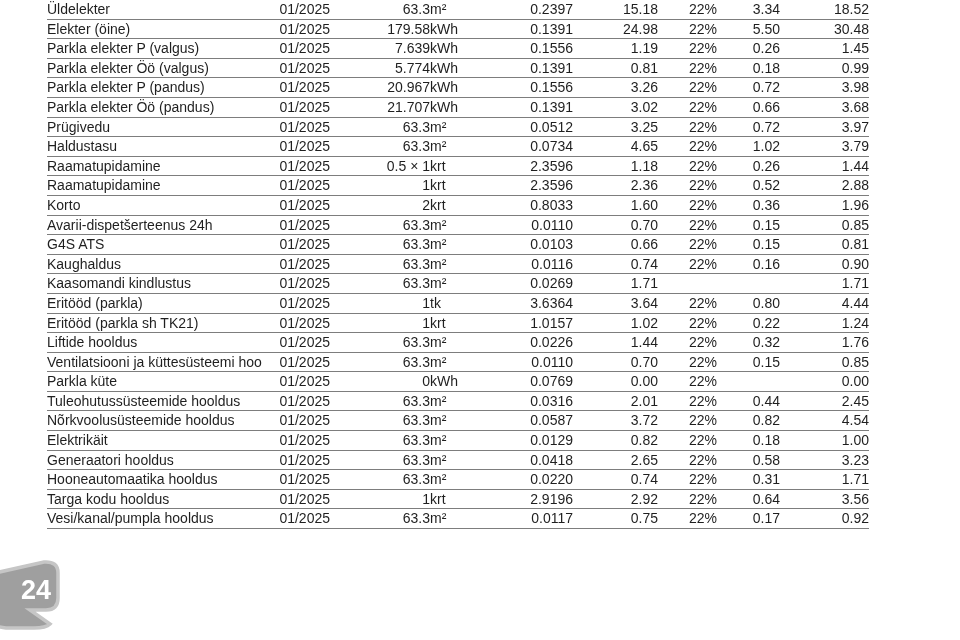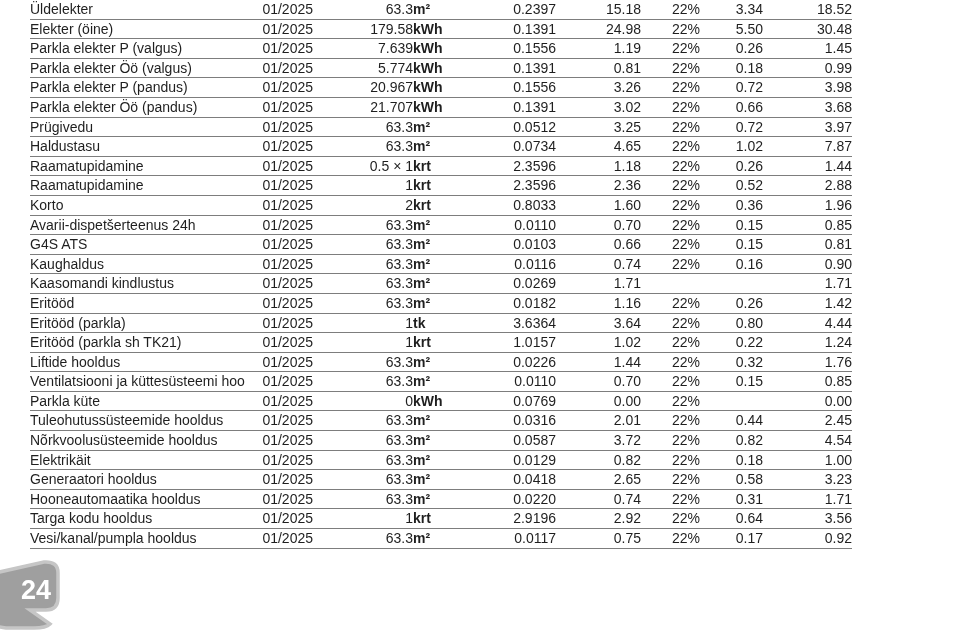--- a/index.html
+++ b/index.html
@@ -3,34 +3,34 @@
 <meta charset="utf-8">
 <style>
   html,body{margin:0;padding:0;}
   body{
     width:960px;height:640px;overflow:hidden;position:relative;
     background:#ffffff;
     font-family:"Liberation Sans","DejaVu Sans",sans-serif;
     color:#1f1f1f;
   }
   table.charges{
-    position:absolute;left:30px;top:0;width:822px;
+    position:absolute;left:47px;top:0;width:822px;
     border-collapse:collapse;table-layout:fixed;
   }
   table.charges tr{border-bottom:1px solid #7d7d7d;}
   table.charges td{
     padding:0;margin:0;
     font-size:14px;line-height:18.6px;
     vertical-align:top;white-space:nowrap;
     overflow:hidden;
   }
   td.c-name{white-space:pre-line;padding-left:17px;}
   td.c-period{text-align:right;}
   td.num{text-align:right;}
-  td.c-unit{text-align:left;padding-left:7px;font-weight:bold;}
+  td.c-unit{text-align:left;padding-left:7px;}
   td.c-total{padding-right:1px;}
   .photo-badge{position:absolute;left:-14px;top:560px;z-index:5;}
   .photo-badge text{
     font-family:"Liberation Sans","DejaVu Sans",sans-serif;
     font-size:27px;font-weight:600;fill:#ffffff;
   }
 </style>
 </head>
 <body>
 
@@ -126,21 +126,21 @@
   </tr>
       <tr>
     <td class="c-name">Haldustasu</td>
     <td class="c-period">01/2025</td>
     <td class="num">63.3</td>
     <td class="c-unit">m²</td>
     <td class="num">0.0734</td>
     <td class="num">4.65</td>
     <td class="num">22%</td>
     <td class="num">1.02</td>
-    <td class="num c-total">7.87</td>
+    <td class="num c-total">3.79</td>
   </tr>
       <tr>
     <td class="c-name">Raamatupidamine</td>
     <td class="c-period">01/2025</td>
     <td class="num">0.5 × 1</td>
     <td class="c-unit">krt</td>
     <td class="num">2.3596</td>
     <td class="num">1.18</td>
     <td class="num">22%</td>
     <td class="num">0.26</td>
@@ -204,31 +204,20 @@
       <tr>
     <td class="c-name">Kaasomandi kindlustus</td>
     <td class="c-period">01/2025</td>
     <td class="num">63.3</td>
     <td class="c-unit">m²</td>
     <td class="num">0.0269</td>
     <td class="num">1.71</td>
     <td class="num"></td>
     <td class="num"></td>
     <td class="num c-total">1.71</td>
-  </tr>
-      <tr>
-    <td class="c-name">Eritööd</td>
-    <td class="c-period">01/2025</td>
-    <td class="num">63.3</td>
-    <td class="c-unit">m²</td>
-    <td class="num">0.0182</td>
-    <td class="num">1.16</td>
-    <td class="num">22%</td>
-    <td class="num">0.26</td>
-    <td class="num c-total">1.42</td>
   </tr>
       <tr>
     <td class="c-name">Eritööd (parkla)</td>
     <td class="c-period">01/2025</td>
     <td class="num">1</td>
     <td class="c-unit">tk</td>
     <td class="num">3.6364</td>
     <td class="num">3.64</td>
     <td class="num">22%</td>
     <td class="num">0.80</td>

